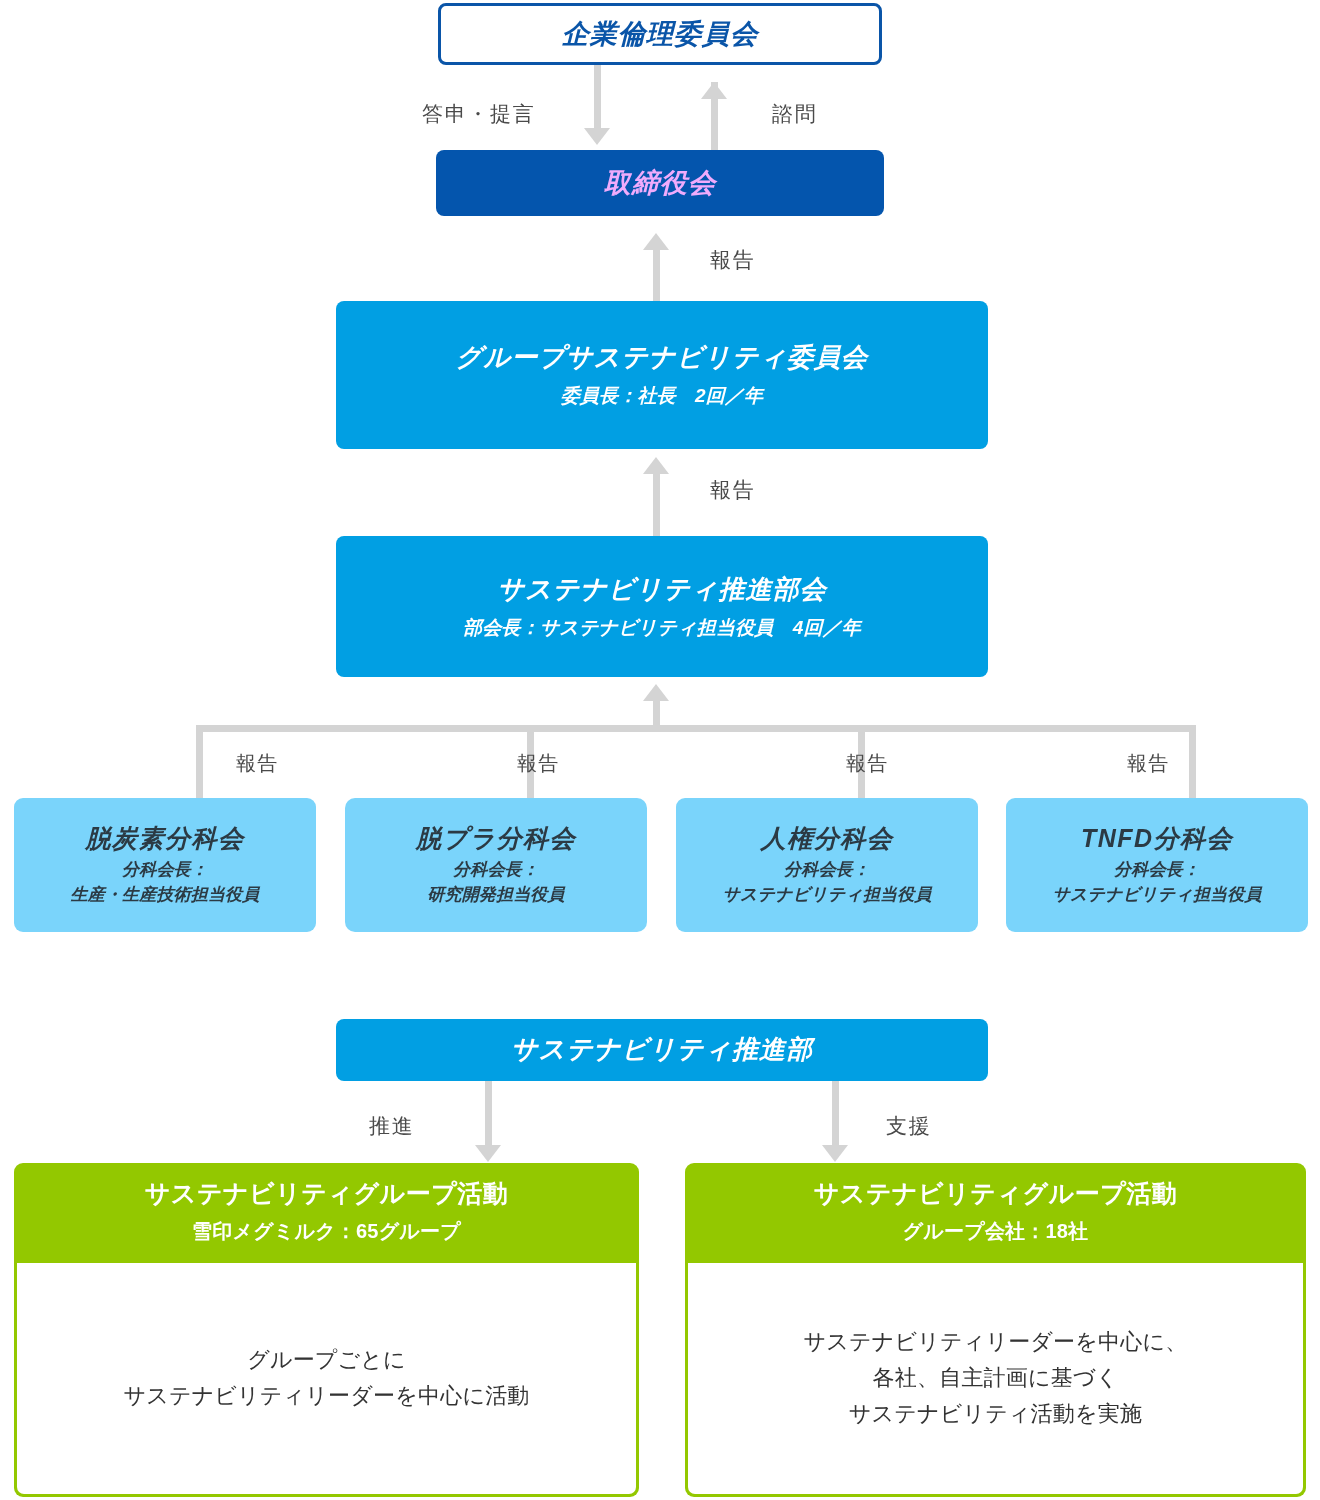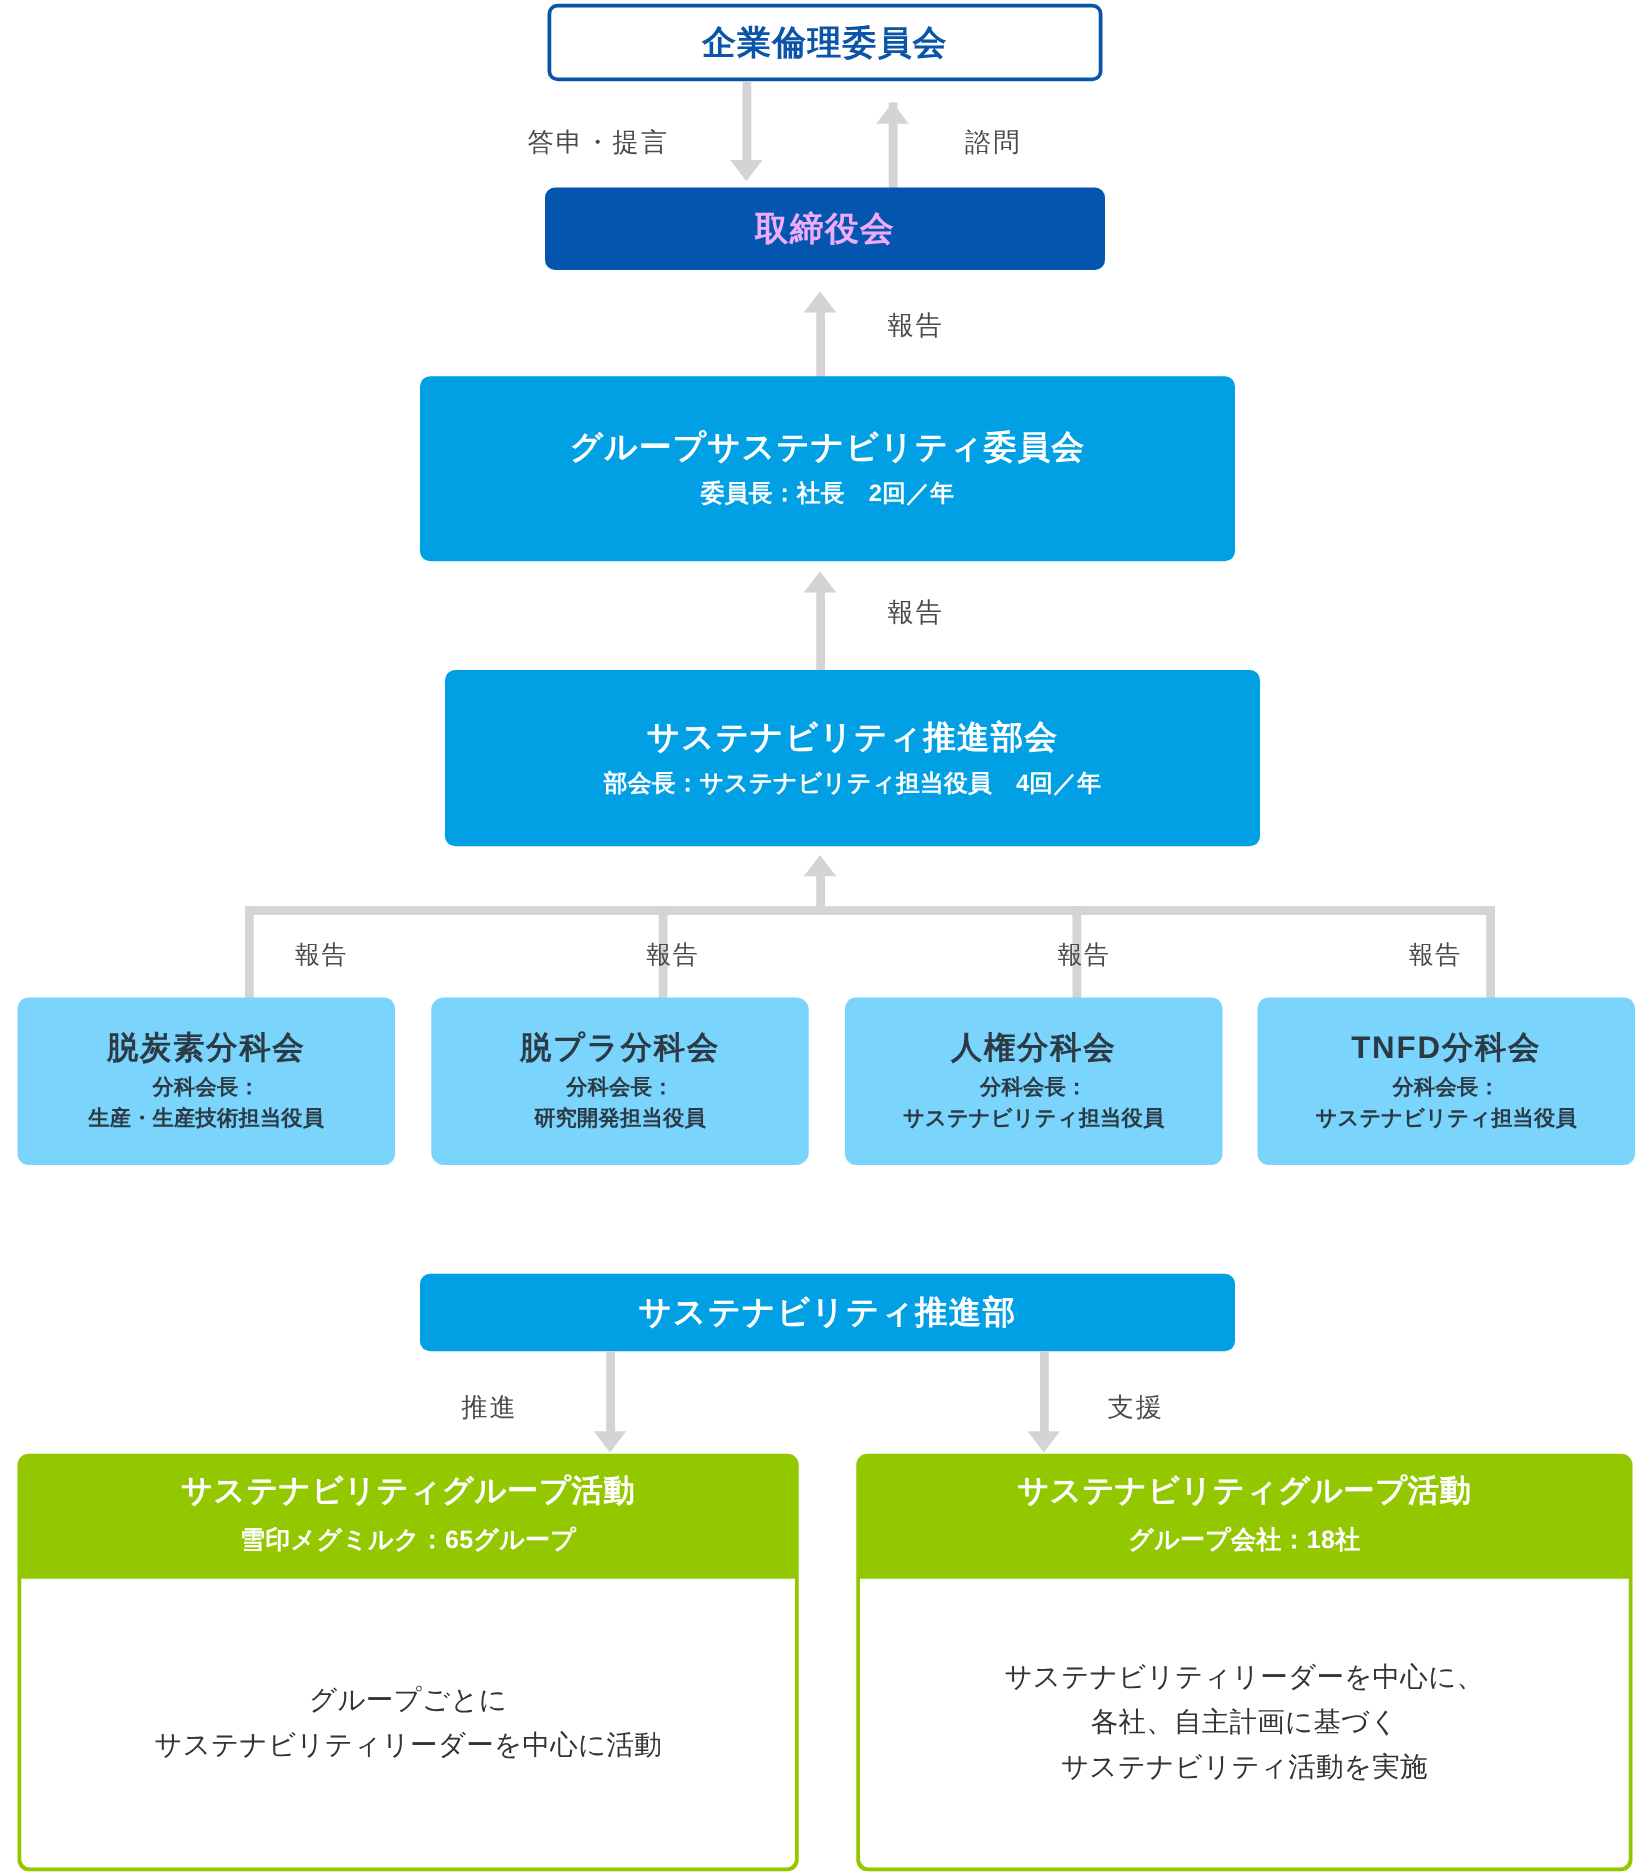--- a/index.html
+++ b/index.html
@@ -21,20 +21,21 @@
 
   
   .box {
     position: absolute;
     box-sizing: border-box;
     display: flex;
     flex-direction: column;
     align-items: center;
     justify-content: center;
     border-radius: 8px;
+    font-style: italic;
   }
   .box .title {
     font-weight: bold;
     letter-spacing: 0.04em;
     line-height: 1.35;
   }
   .box .sub {
     font-weight: bold;
     letter-spacing: 0.01em;
     line-height: 1.45;
@@ -184,21 +185,21 @@
 
   <div class="box box--cyan" style="left:336px; top:301px; width:652px; height:148px;">
     <span class="title">グループサステナビリティ委員会</span>
     <span class="sub">委員長：社長　2回／年</span>
   </div>
 
   <div class="conn" style="left:653px; top:470px; width:7px; height:66px;"></div>
   <div class="arrow arrow--up" style="left:643px; top:457px;"></div>
   <div class="conn-label" style="left:710px; top:476px;">報告</div>
 
-  <div class="box box--cyan" style="left:356px; top:536px; width:652px; height:141px;">
+  <div class="box box--cyan" style="left:336px; top:536px; width:652px; height:141px;">
     <span class="title">サステナビリティ推進部会</span>
     <span class="sub">部会長：サステナビリティ担当役員　4回／年</span>
   </div>
 
   <div class="conn" style="left:653px; top:700px; width:7px; height:31px;"></div>
   <div class="arrow arrow--up" style="left:643px; top:684px;"></div>
 
   <div class="conn" style="left:196px; top:725px; width:1000px; height:7px;"></div>
 
   <div class="conn" style="left:196px; top:725px; width:7px; height:82px;"></div>

